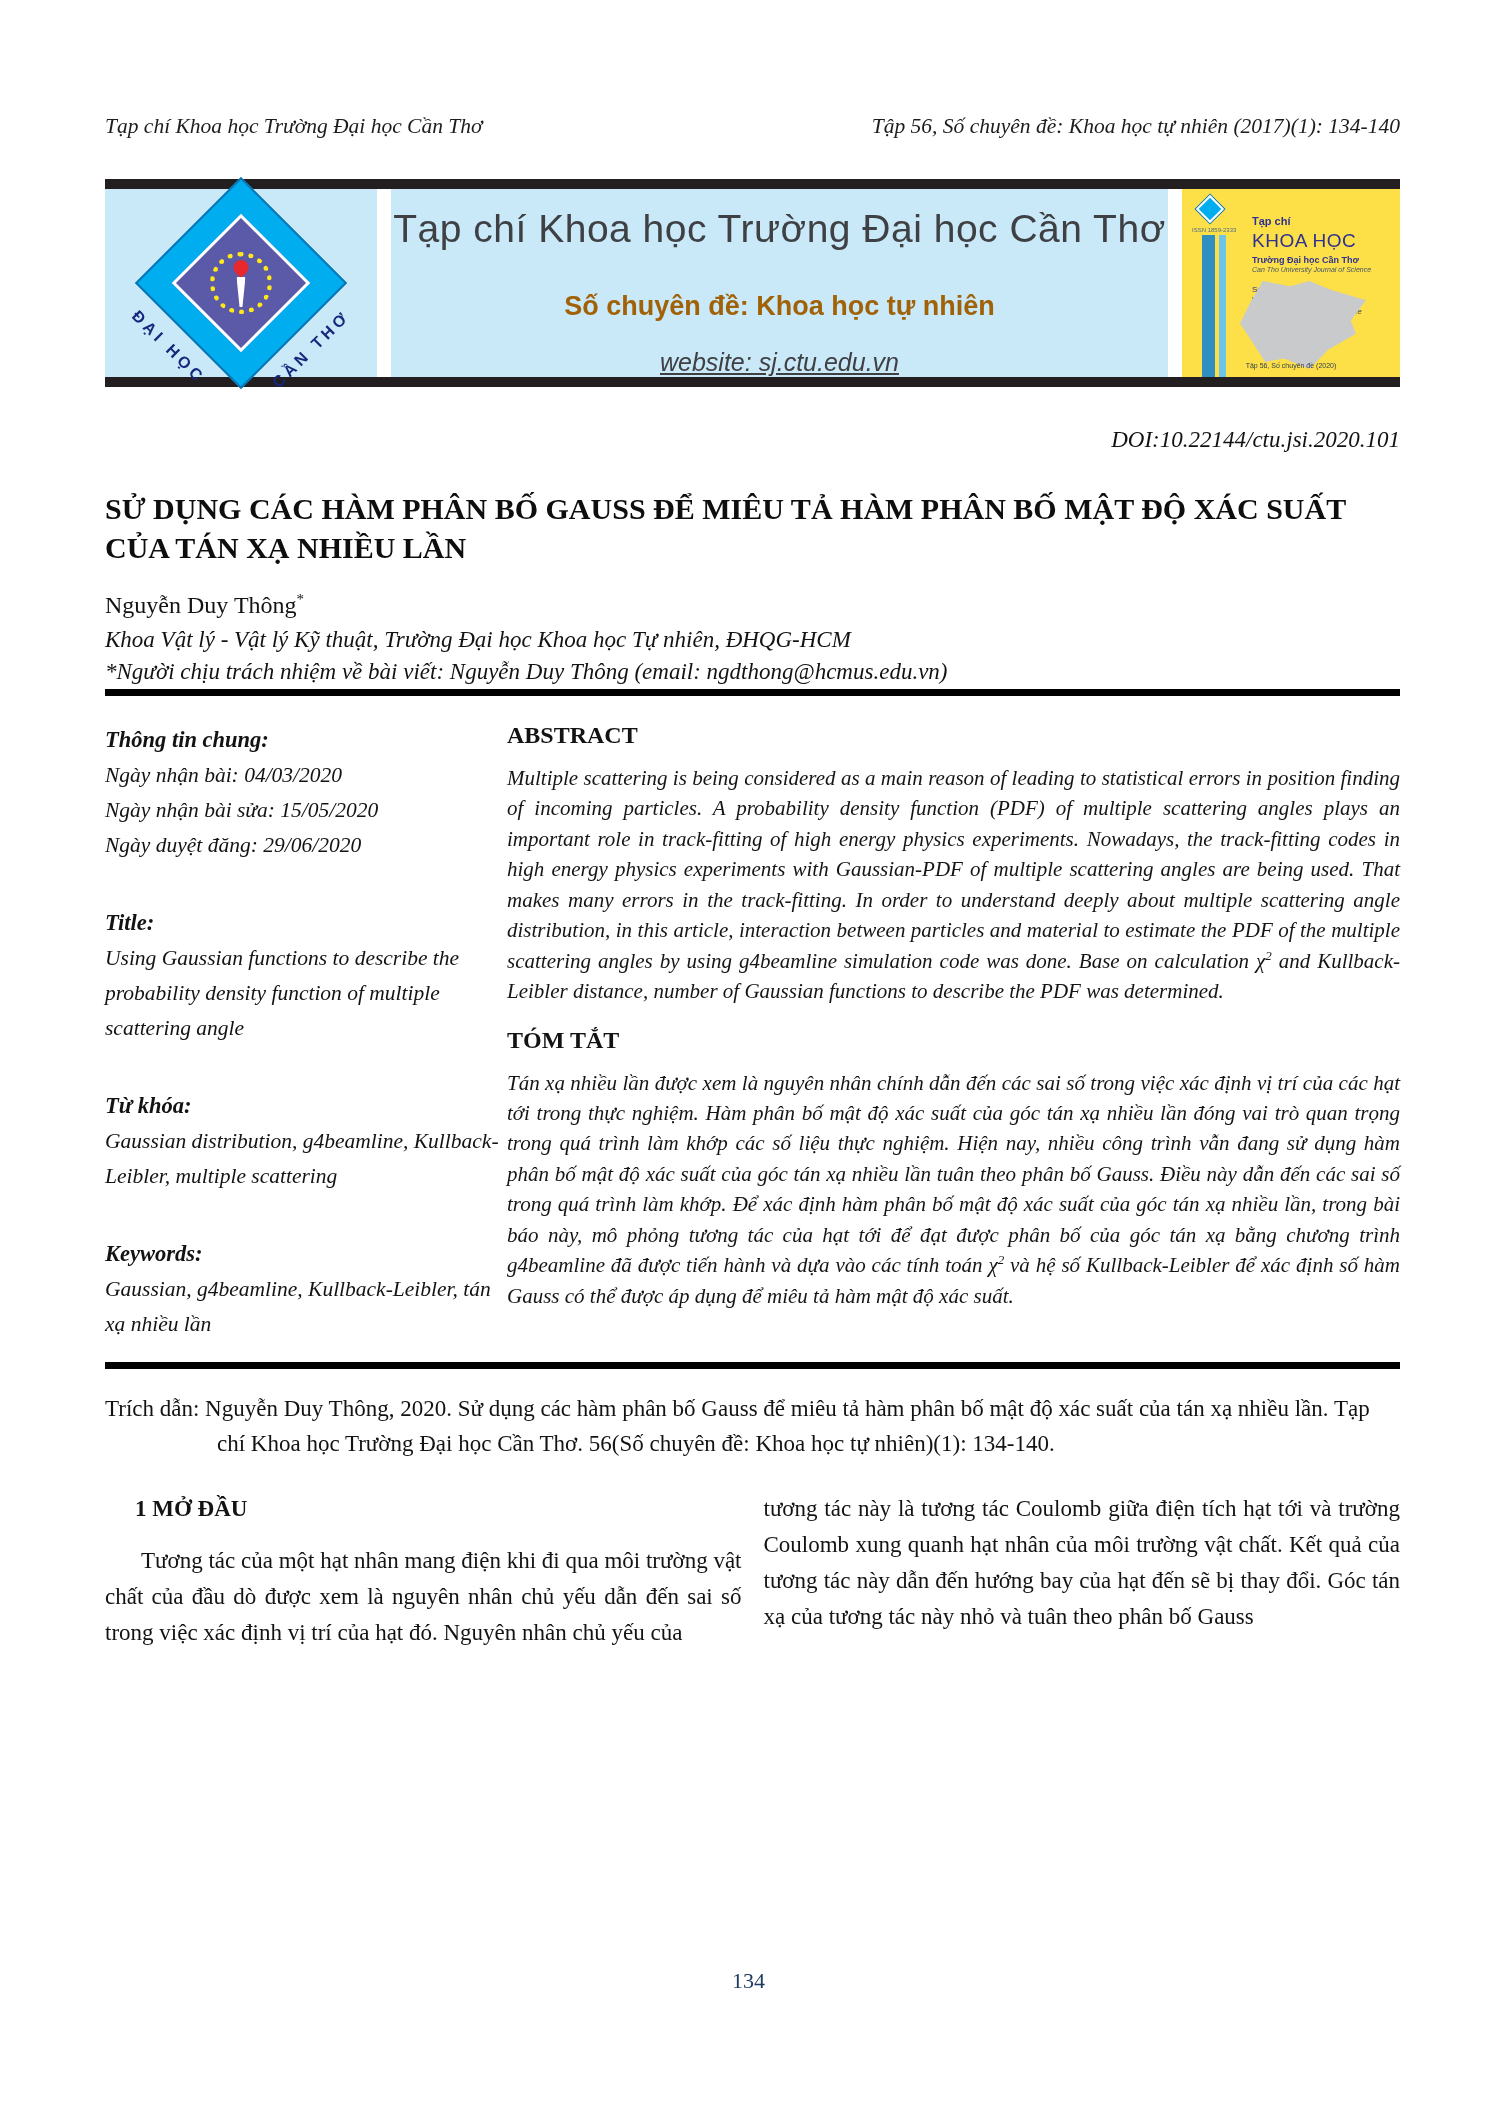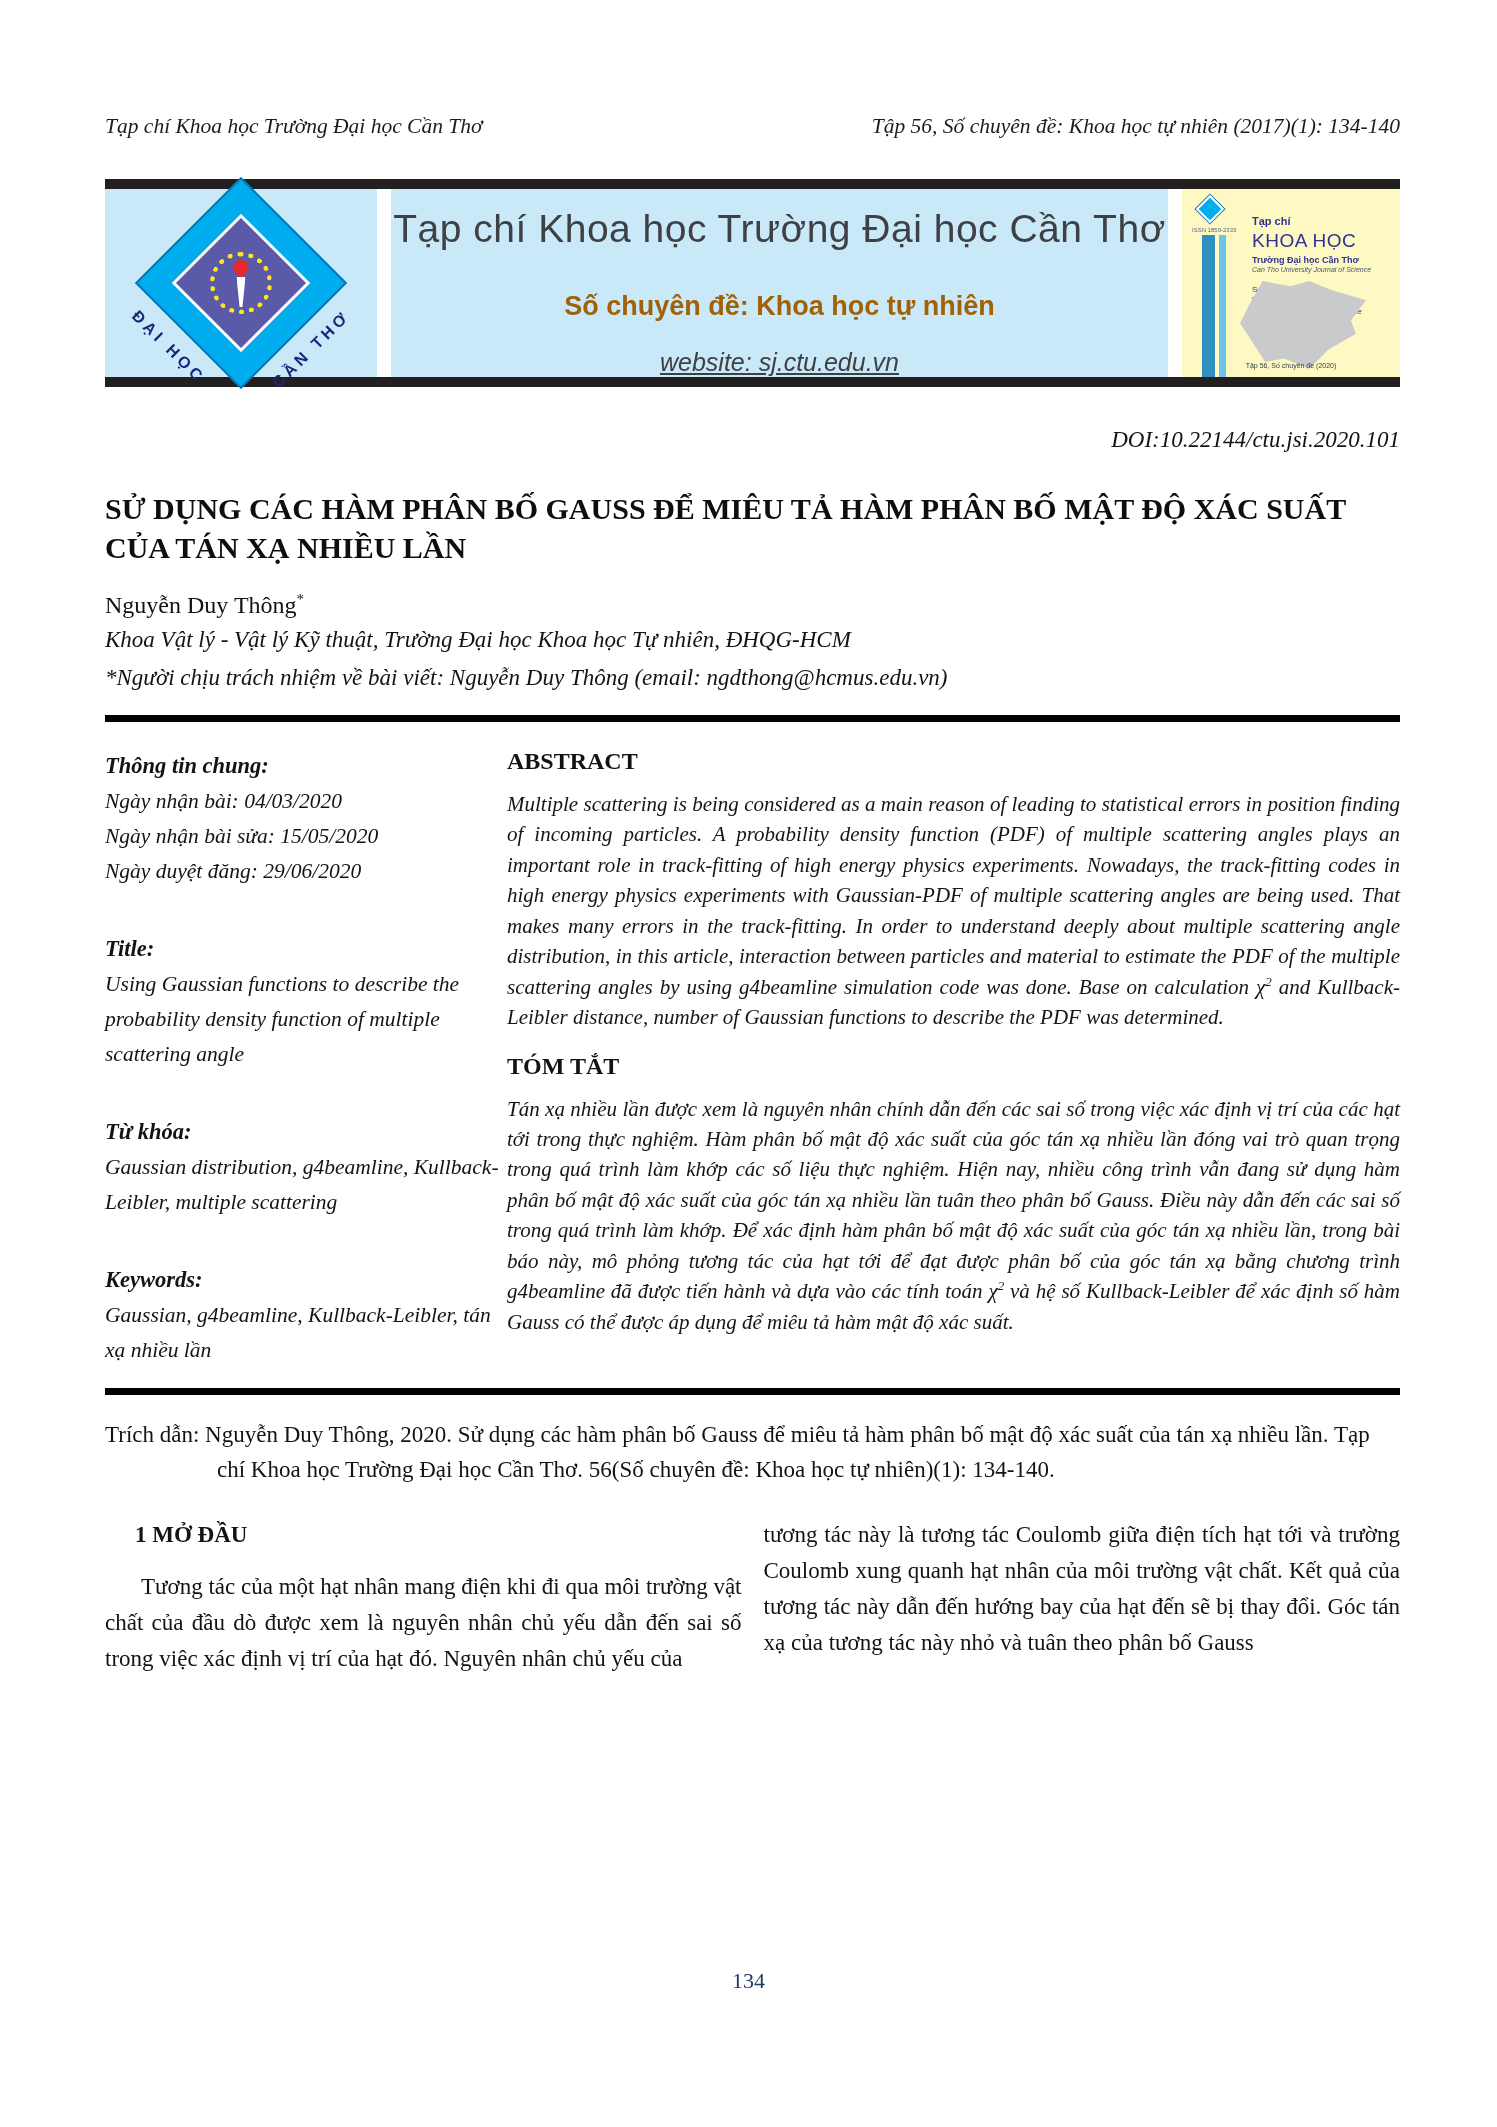--- a/index.html
+++ b/index.html
@@ -73,21 +73,21 @@
   .logo-word {
     position:absolute; font-family:"Liberation Sans", sans-serif;
     font-weight:bold; font-size:16px; letter-spacing:4px; color:#17277d;
     white-space:nowrap;
   }
   .logo-word-left  { left:36px; top:118px; transform:rotate(45deg);  transform-origin:left top; }
   .logo-word-right { right:36px; top:118px; transform:rotate(-45deg); transform-origin:right top; }
 
   
   .cell-cover {
-    width: 218px; background:#fef9c3; position:relative; flex-shrink:0;
+    width: 218px; background:#fde047; position:relative; flex-shrink:0;
     font-family:"Liberation Sans", sans-serif; color:#2e3192; overflow:hidden;
   }
   .cover-stripe-a { position:absolute; left:20px; top:46px; bottom:0; width:13px; background:#2f8fc0; }
   .cover-stripe-b { position:absolute; left:37px; top:46px; bottom:0; width:7px; background:#6cc5e9; }
   .cover-diamond {
     position:absolute; left:18px; top:10px; width:20px; height:20px;
     background:#00aef0; transform:rotate(45deg);
     border:2px solid #ffffff; box-shadow:0 0 0 1px #0d74b5;
   }
   .cover-issn { position:absolute; left:10px; top:38px; font-size:6px; color:#4a6a8a; }
@@ -105,22 +105,22 @@
   }
   .cover-bottom { position:absolute; bottom:8px; left:0; right:0; text-align:center; font-size:7px; color:#33404f; }
 
   
   .doi { margin-top: 40px; text-align:right; font-style:italic; font-size:23px; }
   .title { margin-top: 36px; font-weight:bold; font-size:30px; line-height:1.3; color:#0e0e0e; }
   .author { margin-top: 24px; font-size:24px; }
   .author sup { font-size:15px; }
   .affiliation { margin-top: 8px; font-style:italic; font-size:23px; }
   .correspondence {
-    margin-top: 12px; font-style:italic; font-size:23px;
-    padding-bottom: 24px; border-bottom: 7px solid #000000;
+    margin-top: 6px; font-style:italic; font-size:23px;
+    padding-bottom: 4px; border-bottom: 7px solid #000000;
   }
 
   
   .meta-abstract { display:flex; margin-top: 22px; }
   .info-col { width: 398px; flex-shrink:0; font-style:italic; font-size:21.5px; line-height:1.62; }
   .info-col .grp { margin-top: 42px; }
   .info-col .grp:first-child { margin-top: 4px; }
   .info-head { font-weight:bold; font-style:italic; font-size:22.5px; }
   .abs-col { flex:1; padding-left: 4px; }
   .abs-heading { font-family:"Liberation Serif", serif; font-weight:bold; font-size:24px; margin: 4px 0 14px; }

